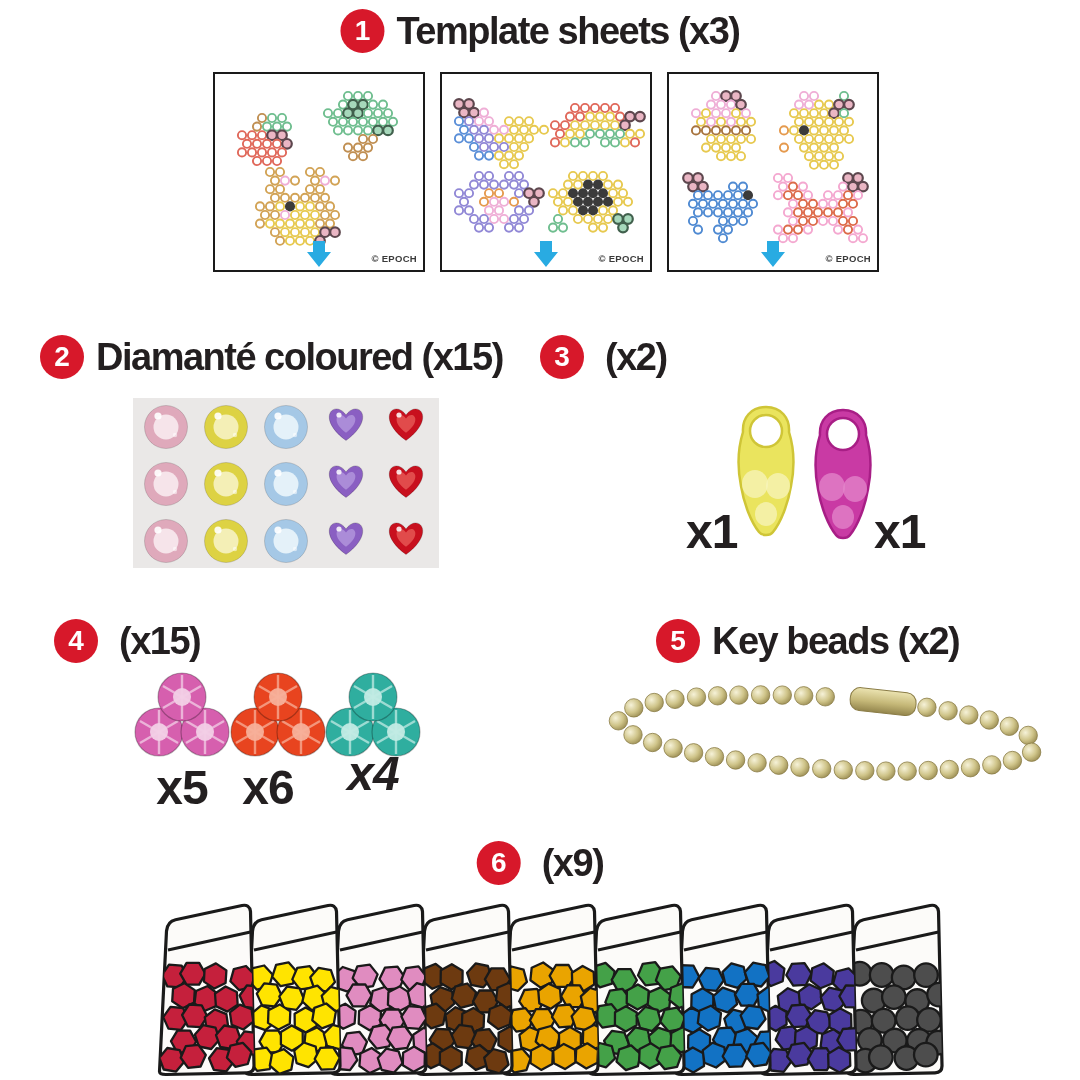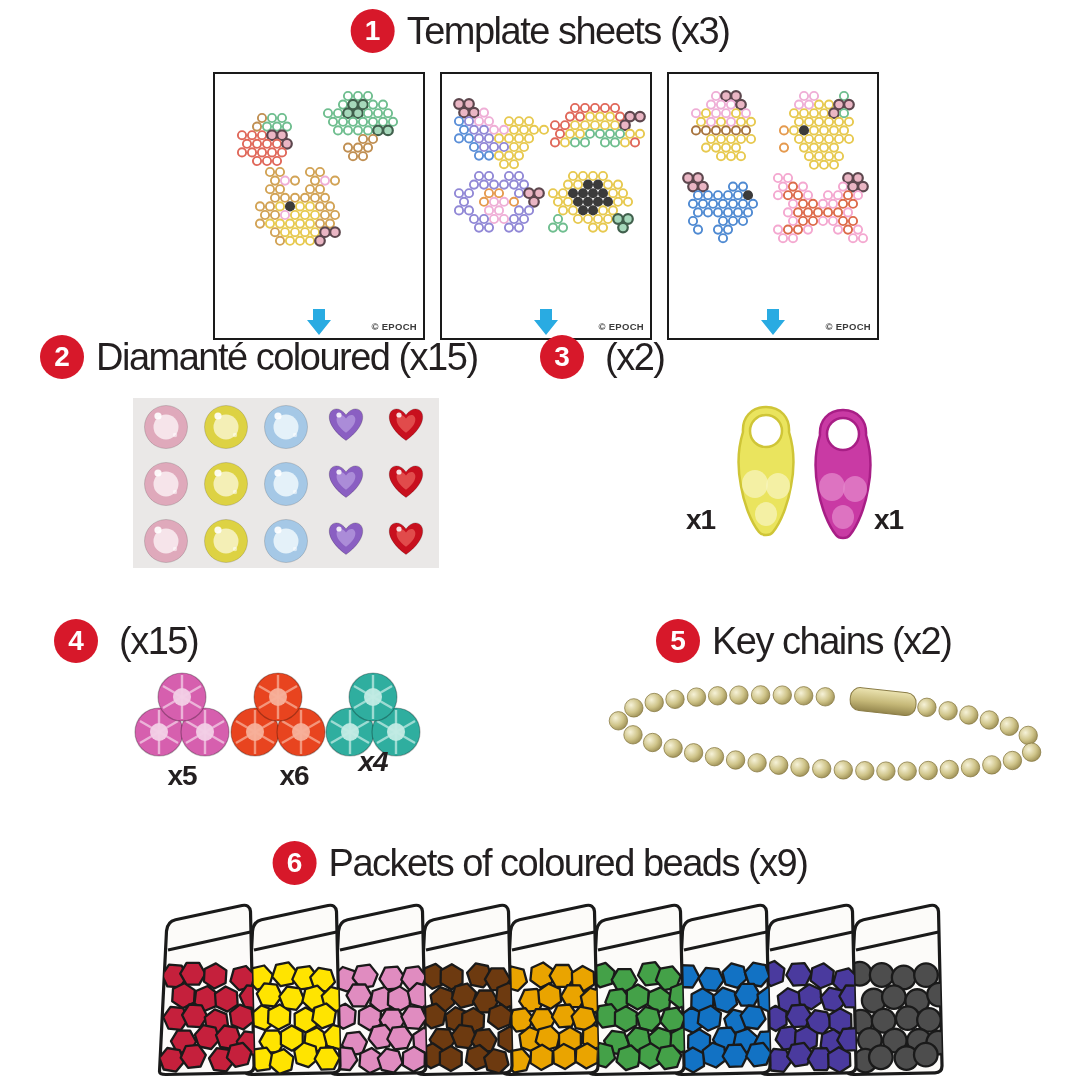--- a/index.html
+++ b/index.html
@@ -7,31 +7,31 @@
   body {
     position:relative; background:#ffffff; overflow:hidden;
     font-family:"Liberation Sans", sans-serif; color:#231f20;
   }
   .header { position:absolute; display:flex; align-items:center; white-space:nowrap; height:46px; }
   .badge {
     flex:0 0 auto; width:44px; height:44px; border-radius:50%;
     display:flex; align-items:center; justify-content:center;
     color:#fff; font-weight:700; font-size:28px; margin-right:12px;
   }
-  .t, .c { font-weight:400; font-size:38px; letter-spacing:-1.5px; }
+  .t, .c { font-weight:700; font-size:38px; letter-spacing:-1.5px; }
   .c { margin-left:9px; }
   .center { left:50%; transform:translateX(-50%); }
 
-  .card { position:absolute; top:72px; width:212px; height:268px; background:#fff; border:2.5px solid #1a1a1a; }
+  .card { position:absolute; top:72px; width:212px; height:200px; background:#fff; border:2.5px solid #1a1a1a; }
   .card .art { position:absolute; left:1px; top:0; }
   .card .arrow { position:absolute; left:50%; bottom:3px; transform:translateX(-50%); }
   .card .copy { position:absolute; right:6px; bottom:6px; font-size:9.5px; font-weight:700; color:#3a3a3a; letter-spacing:.3px; }
 
   .abs { position:absolute; }
-  .xlabel { position:absolute; font-weight:700; font-size:28px; letter-spacing:-1px; }
+  .xlabel { position:absolute; font-weight:700; font-size:48px; letter-spacing:-1px; }
   .xlabel.mid { width:100px; text-align:center; }
   .bags { position:absolute; left:146px; top:891px; width:810px; height:190px; }
   .bags svg { position:absolute; top:0; }
 </style>
 </head>
 <body>
 
 <div class="header center" style="top:8px;">
   <span class="badge" style="background: rgb(215, 24, 42);">1</span>
   <span class="t">Template sheets</span>
@@ -668,26 +668,26 @@
       <circle cx="50" cy="27" r="24" fill="#2fae9f" stroke="rgba(0,0,0,0.28)" stroke-width="1.2"></circle>
       <line x1="50" y1="27" x2="69.05255888325766" y2="38" stroke="#c2ebe4" stroke-width="2.4" opacity="0.75"></line>
       <line x1="50" y1="27" x2="50" y2="49" stroke="#c2ebe4" stroke-width="2.4" opacity="0.75"></line>
       <line x1="50" y1="27" x2="30.947441116742354" y2="38.00000000000001" stroke="#c2ebe4" stroke-width="2.4" opacity="0.75"></line>
       <line x1="50" y1="27" x2="30.947441116742347" y2="16.000000000000007" stroke="#c2ebe4" stroke-width="2.4" opacity="0.75"></line>
       <line x1="50" y1="27" x2="49.99999999999999" y2="5" stroke="#c2ebe4" stroke-width="2.4" opacity="0.75"></line>
       <line x1="50" y1="27" x2="69.05255888325766" y2="16.000000000000007" stroke="#c2ebe4" stroke-width="2.4" opacity="0.75"></line>
       <circle cx="50" cy="27" r="9" fill="#c2ebe4" opacity="0.95"></circle>
     </svg></div>
 <span class="xlabel mid" style="left:132px; top:760px;text-align:center;">x5</span>
-<span class="xlabel mid" style="left:244px; top:760px;">x6</span>
+<span class="xlabel mid" style="left:218px; top:760px;">x6</span>
 <span class="xlabel mid" style="left:323px; top:746px;font-style:italic;">x4</span>
 
 <div class="header" style="left:656px; top:618px;">
   <span class="badge" style="background: rgb(215, 24, 42);">5</span>
-  <span class="t">Key chains</span>
+  <span class="t">Key beads</span>
   <span class="c">(x2)</span>
 </div>
 <div class="abs" style="left:600px; top:676px;"><svg width="455" height="118" viewBox="0 0 455 118">
       <defs>
         <radialGradient id="kbg" cx="35%" cy="35%" r="75%">
           <stop offset="0%" stop-color="#f6f2d8"></stop>
           <stop offset="55%" stop-color="#cfc489"></stop>
           <stop offset="100%" stop-color="#96884e"></stop>
         </radialGradient>
         <linearGradient id="kcg" x1="0" y1="0" x2="0" y2="1">
@@ -731,21 +731,20 @@
       <circle cx="138.9" cy="19.1" r="9.2" fill="url(#kbg)" stroke="#8a7c46" stroke-width="0.8"></circle>
       <circle cx="160.6" cy="18.9" r="9.2" fill="url(#kbg)" stroke="#8a7c46" stroke-width="0.8"></circle>
       <circle cx="182.3" cy="19.1" r="9.2" fill="url(#kbg)" stroke="#8a7c46" stroke-width="0.8"></circle>
       <circle cx="203.7" cy="19.8" r="9.2" fill="url(#kbg)" stroke="#8a7c46" stroke-width="0.8"></circle>
       <circle cx="225.3" cy="20.8" r="9.2" fill="url(#kbg)" stroke="#8a7c46" stroke-width="0.8"></circle>
       <rect x="-33" y="-11.5" width="66" height="23" rx="10" fill="url(#kcg)" stroke="#8a7c46" stroke-width="1" transform="translate(283.1,25.6) rotate(6.2)"></rect>
     </svg></div>
 
 <div class="header center" style="top:840px;">
   <span class="badge" style="background: rgb(215, 24, 42);">6</span>
-  <span class="t">Packets of coloured beads</span>
   <span class="c">(x9)</span>
 </div>
 <div class="bags">
     <svg width="112" height="190" viewBox="0 0 112 190" style="left: 0px; z-index: 20;">
       <defs>
         <clipPath id="bagclip0">
           <path d="M13.5,180.5 L20.5,40 Q21.5,30.5 29.5,28.8 L96,14.5 Q103.5,13 104.5,20.5 L108,174.5 Q108.2,181.5 101,181.8 L20.5,183.5 Q13.6,183.7 13.5,180.5 Z"></path>
         </clipPath>
       </defs>
       <path d="M13.5,180.5 L20.5,40 Q21.5,30.5 29.5,28.8 L96,14.5 Q103.5,13 104.5,20.5 L108,174.5 Q108.2,181.5 101,181.8 L20.5,183.5 Q13.6,183.7 13.5,180.5 Z" fill="#fcfbf9" stroke="#1a1a1a" stroke-width="3.2" stroke-linejoin="round"></path>

